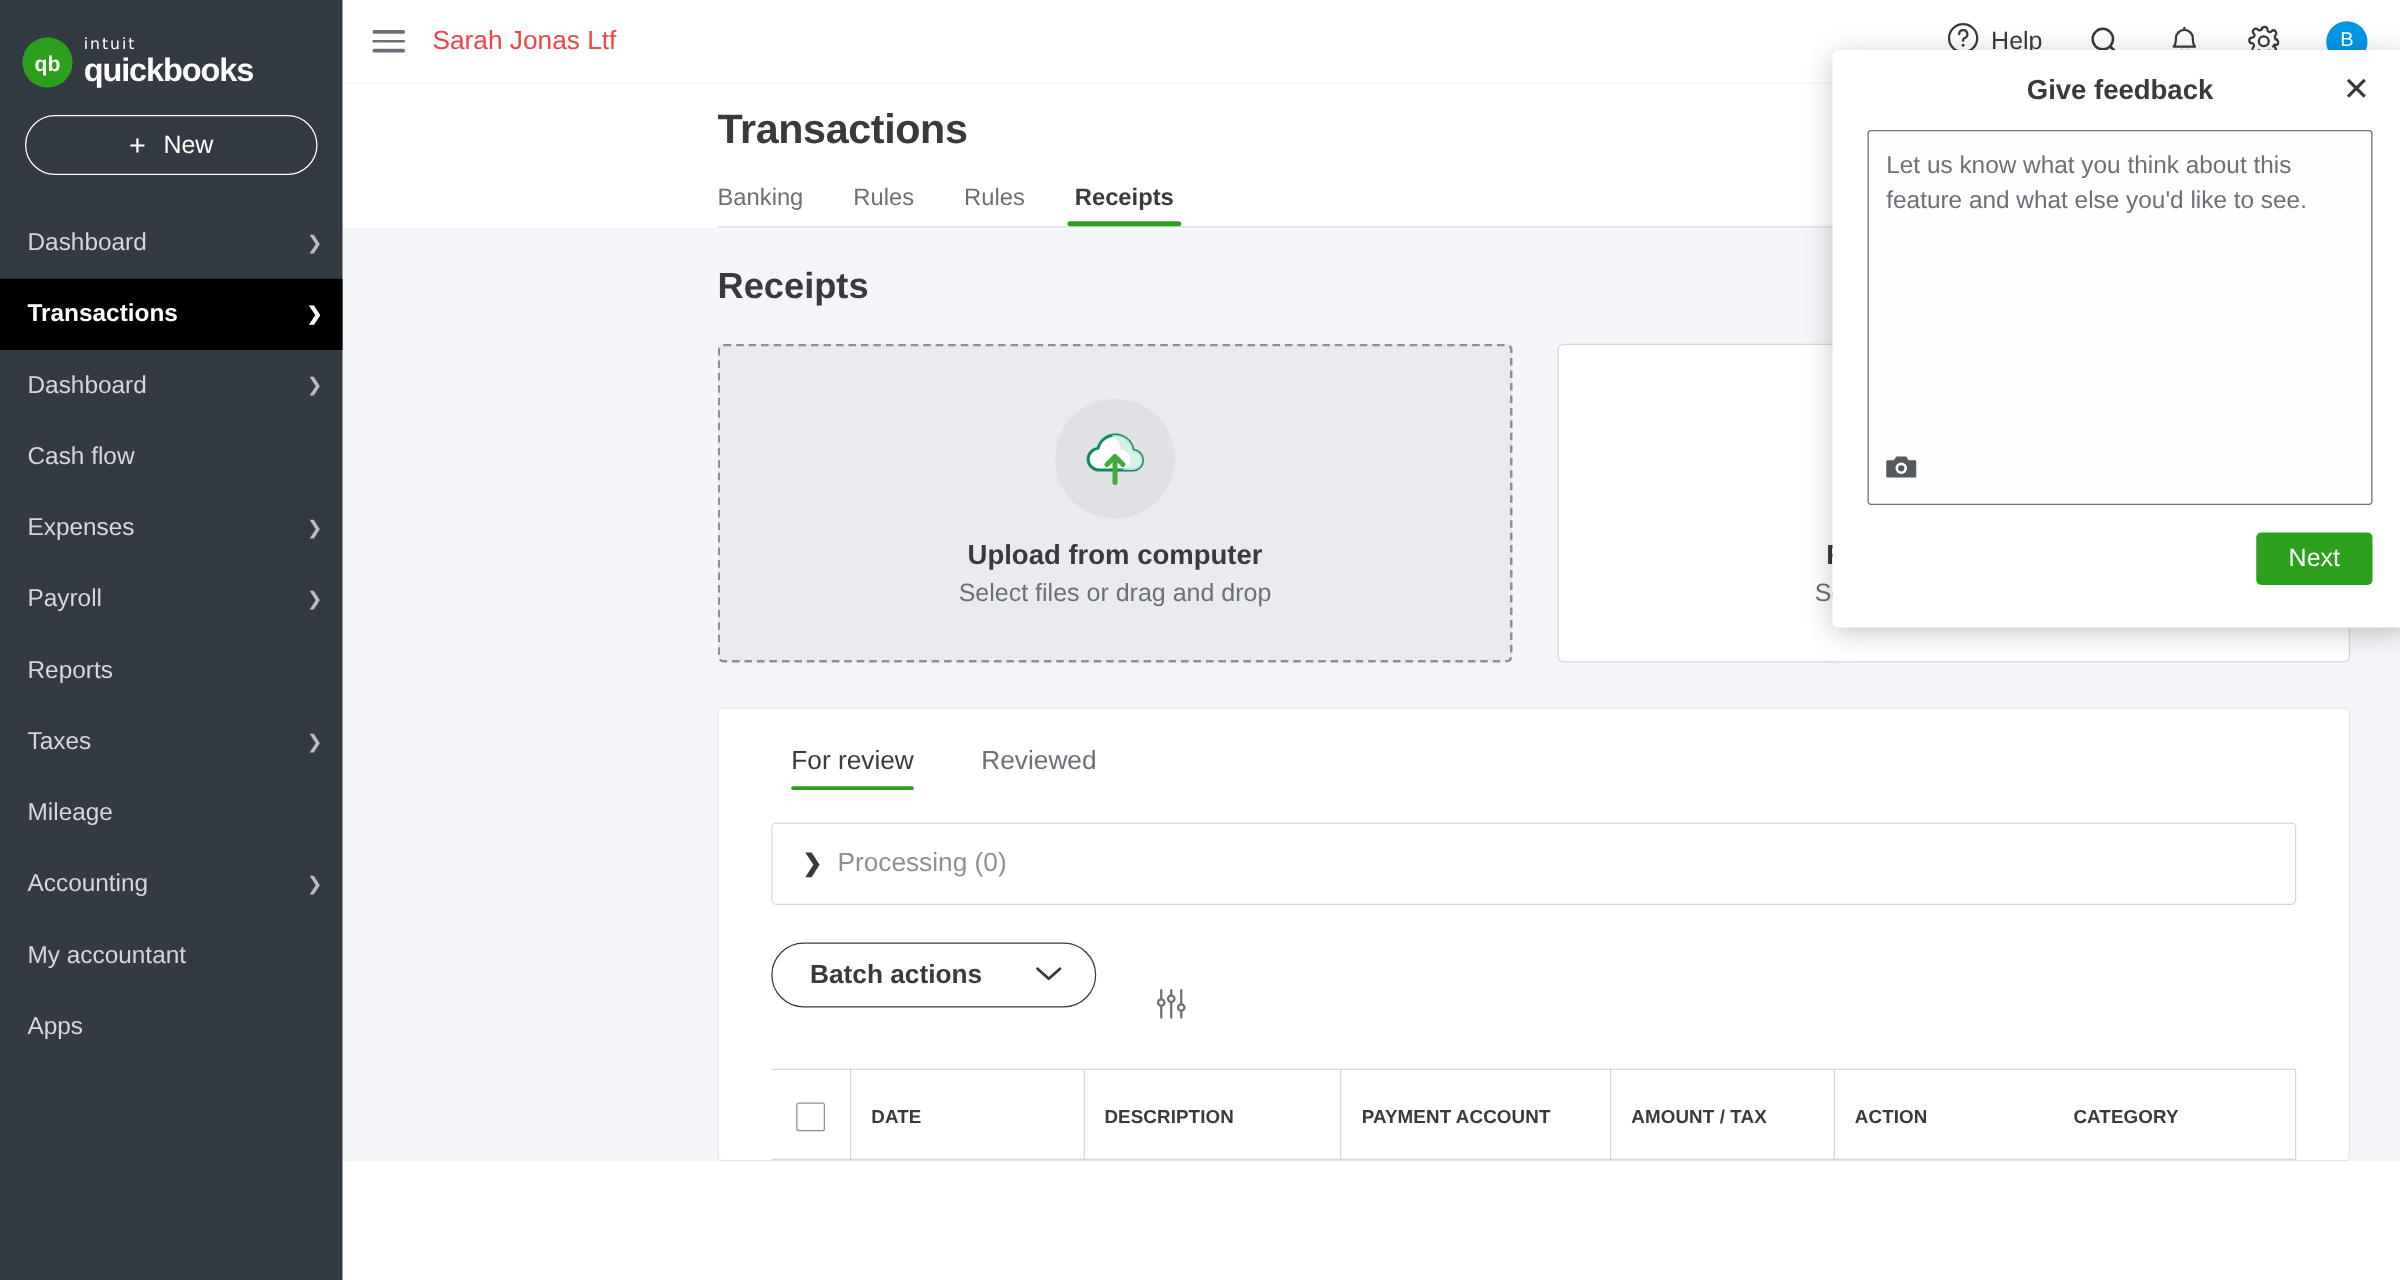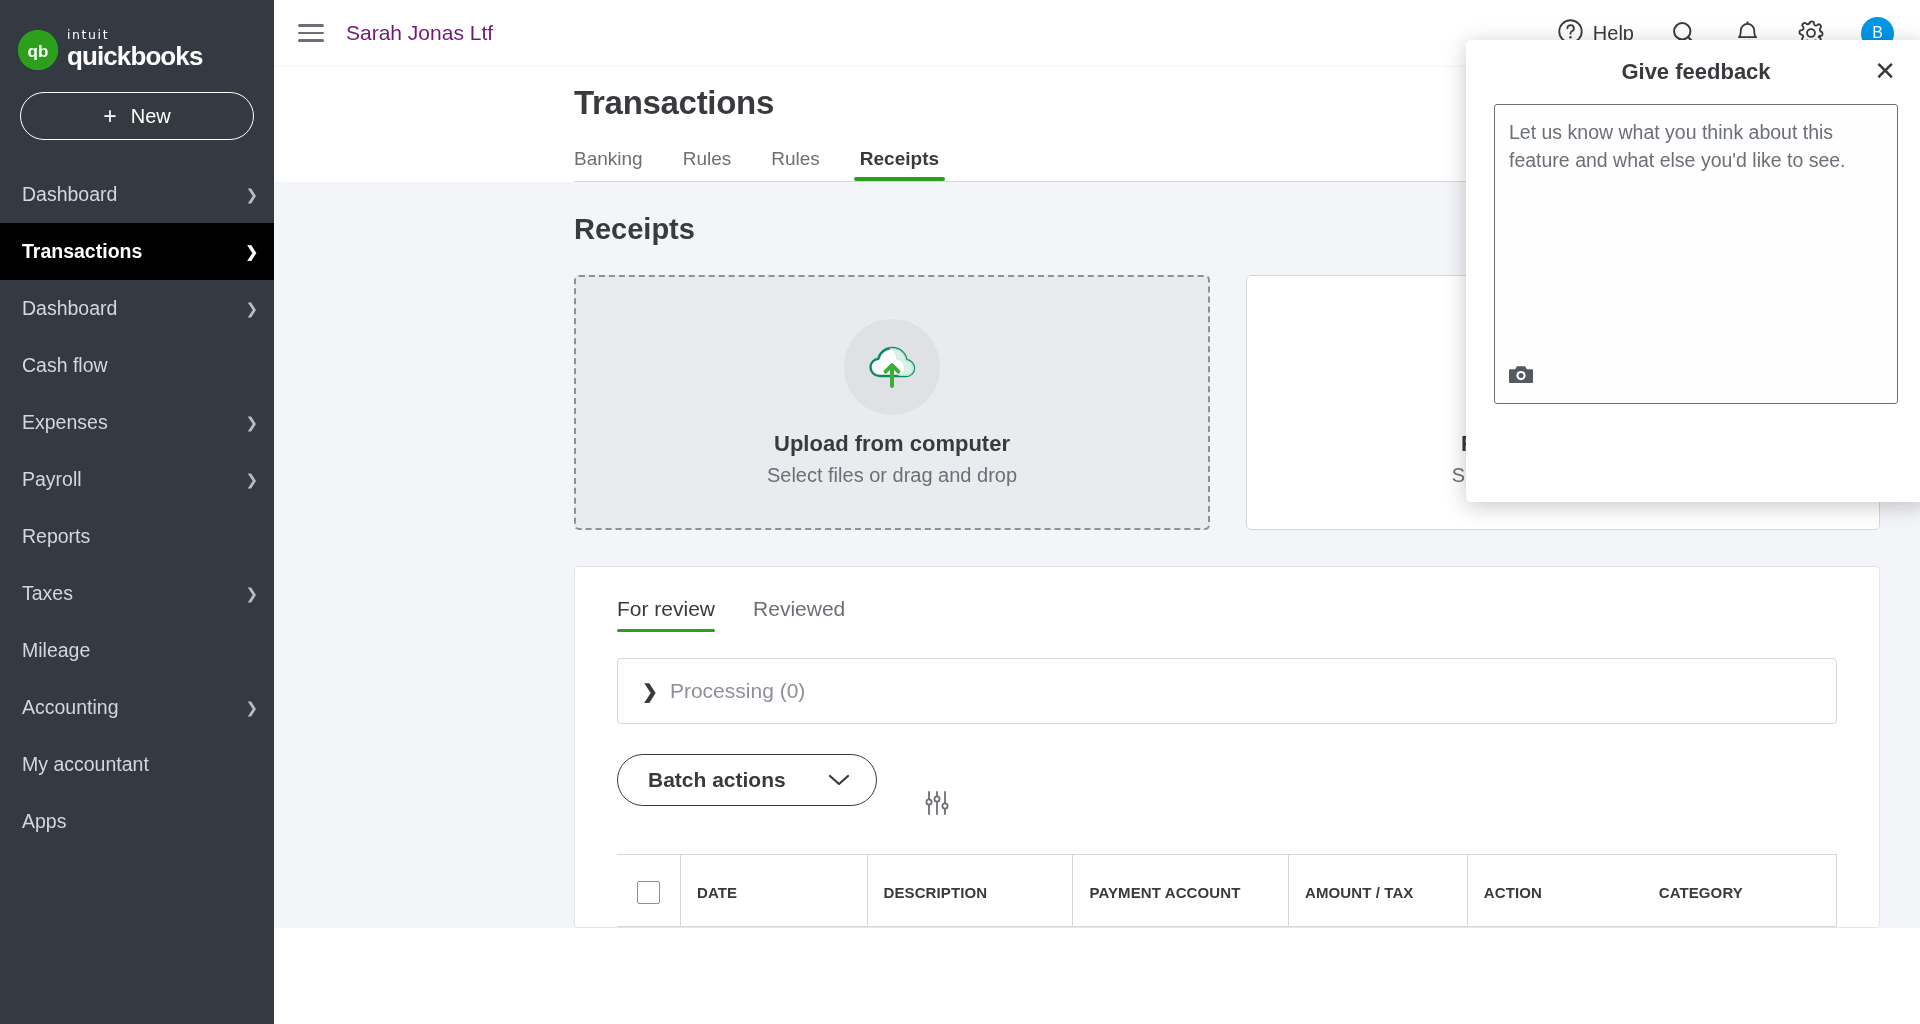--- a/index.html
+++ b/index.html
@@ -50,21 +50,21 @@
   
   .main { flex: 1; height: 1024px; position: relative; background: #ffffff; overflow: hidden; }
 
   .topbar {
     height: 66px; background: #ffffff; display: flex; align-items: center;
     padding: 0 26px 0 24px; position: relative; z-index: 3;
     box-shadow: 0 1px 0 rgba(0,0,0,0.04);
   }
   .hamburger { width: 26px; display: flex; flex-direction: column; gap: 5px; cursor: pointer; margin-right: 22px; }
   .hamburger i { display: block; height: 2.6px; background: #6b6f76; border-radius: 2px; }
-  .company { font-size: 21px; color: #701a75; font-weight: 400; }
+  .company { font-size: 21px; color: #ef4444; font-weight: 400; }
   .topbar-right { margin-left: auto; display: flex; align-items: center; gap: 36px; }
   .help-group { display: flex; align-items: center; gap: 9px; cursor: pointer; }
   .help-txt { font-size: 20px; color: #393a3d; }
   .icon-btn { cursor: pointer; display: flex; align-items: center; justify-content: center; }
   .avatar {
     width: 33px; height: 33px; border-radius: 50%; background: #0097e6;
     color: #fff; font-size: 16px; display: flex; align-items: center; justify-content: center;
     cursor: pointer; font-weight: 400;
   }
 
@@ -112,21 +112,21 @@
   .env-wrap {
     width: 96px; height: 96px; border-radius: 50%; background: #eef0f2;
     display: flex; align-items: center; justify-content: center; margin-bottom: 12px;
   }
 
   .panel {
     margin: 36px 40px 0 300px; background: #ffffff; border-radius: 4px;
     border: 1px solid #e3e5e8; padding: 30px 42px 0 42px; min-height: 340px;
   }
   .sub-tabs { display: flex; gap: 38px; }
-  .sub-tab { font-size: 21px; color: #6b6f76; padding-bottom: 11px; cursor: pointer; position: relative; }
+  .sub-tab { font-size: 21px; color: #6b6f76; padding-bottom: 11px; cursor: pointer; position: relative; margin-left: 16px; }
   .sub-tab.active { color: #393a3d; }
   .sub-tab.active::after {
     content: ""; position: absolute; left: 0; right: 0; bottom: 0;
     height: 3.5px; background: #2ca01c; border-radius: 2px;
   }
 
   .processing-bar {
     margin-top: 26px; height: 66px; border: 1px solid #d4d7dc; border-radius: 4px;
     display: flex; align-items: center; padding: 0 24px; cursor: pointer;
   }
@@ -401,16 +401,19 @@
       <div class="modal-textarea">
         <div class="ta-placeholder">Let us know what you think about this feature and what else you'd like to see.</div>
         <div class="camera-btn">
           <svg width="26" height="22" viewBox="0 0 26 22">
             <path d="M2 6.2h5.1L9 3.2h8l1.9 3h5.1c.6 0 1 .5 1 1V19c0 .6-.4 1-1 1H2c-.6 0-1-.4-1-1V7.2c0-.5.4-1 1-1z" fill="#555a61"></path>
             <circle cx="13" cy="12.6" r="4.6" fill="#ffffff"></circle>
             <circle cx="13" cy="12.6" r="2.5" fill="#555a61"></circle>
           </svg>
         </div>
       </div>
+      <div class="modal-foot">
+        <button class="next-btn">Next</button>
+      </div>
     </div>
 
   </section>
 </div>
 
 </body></html>

